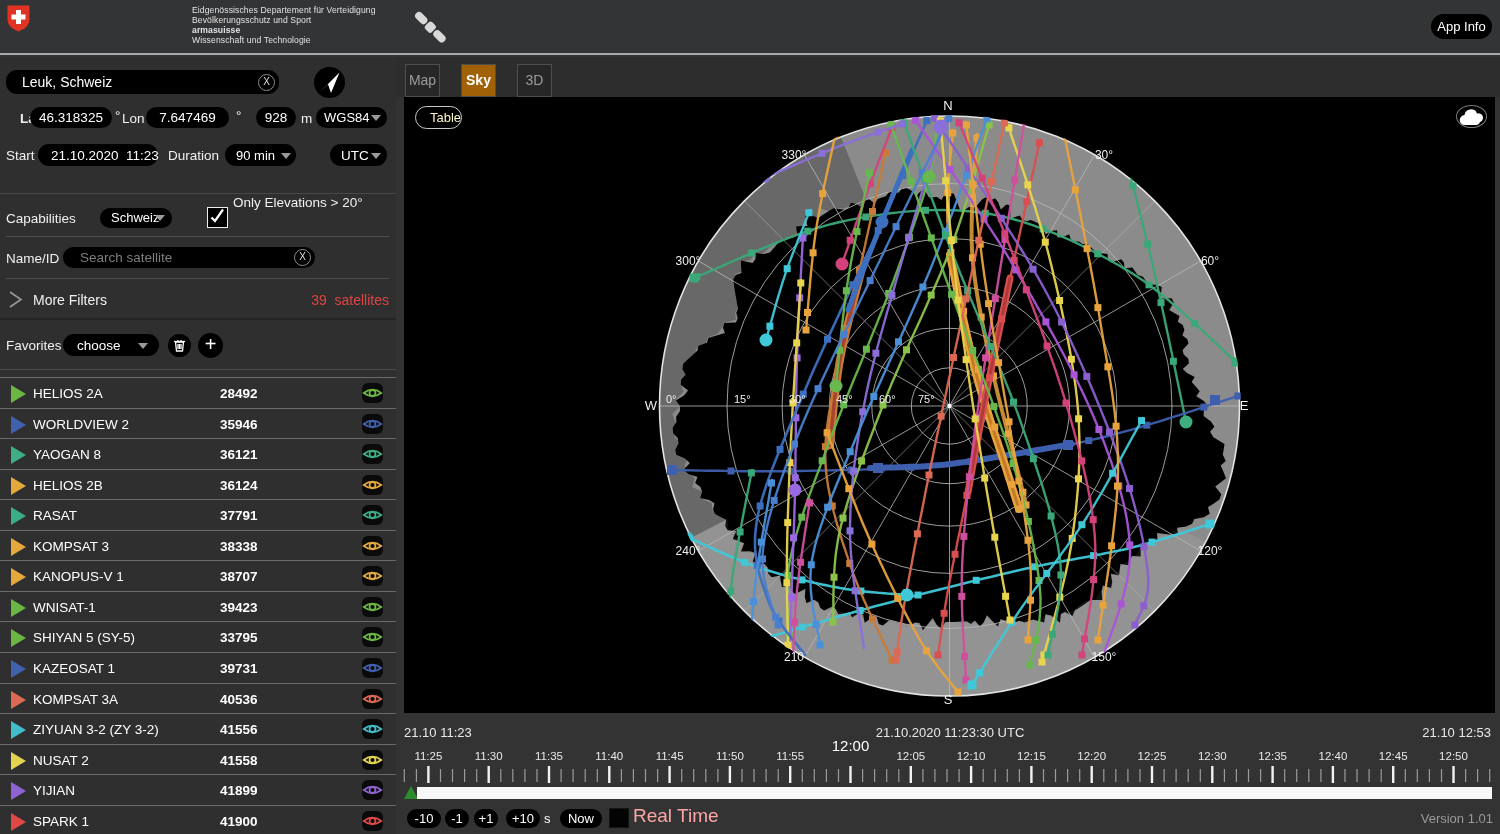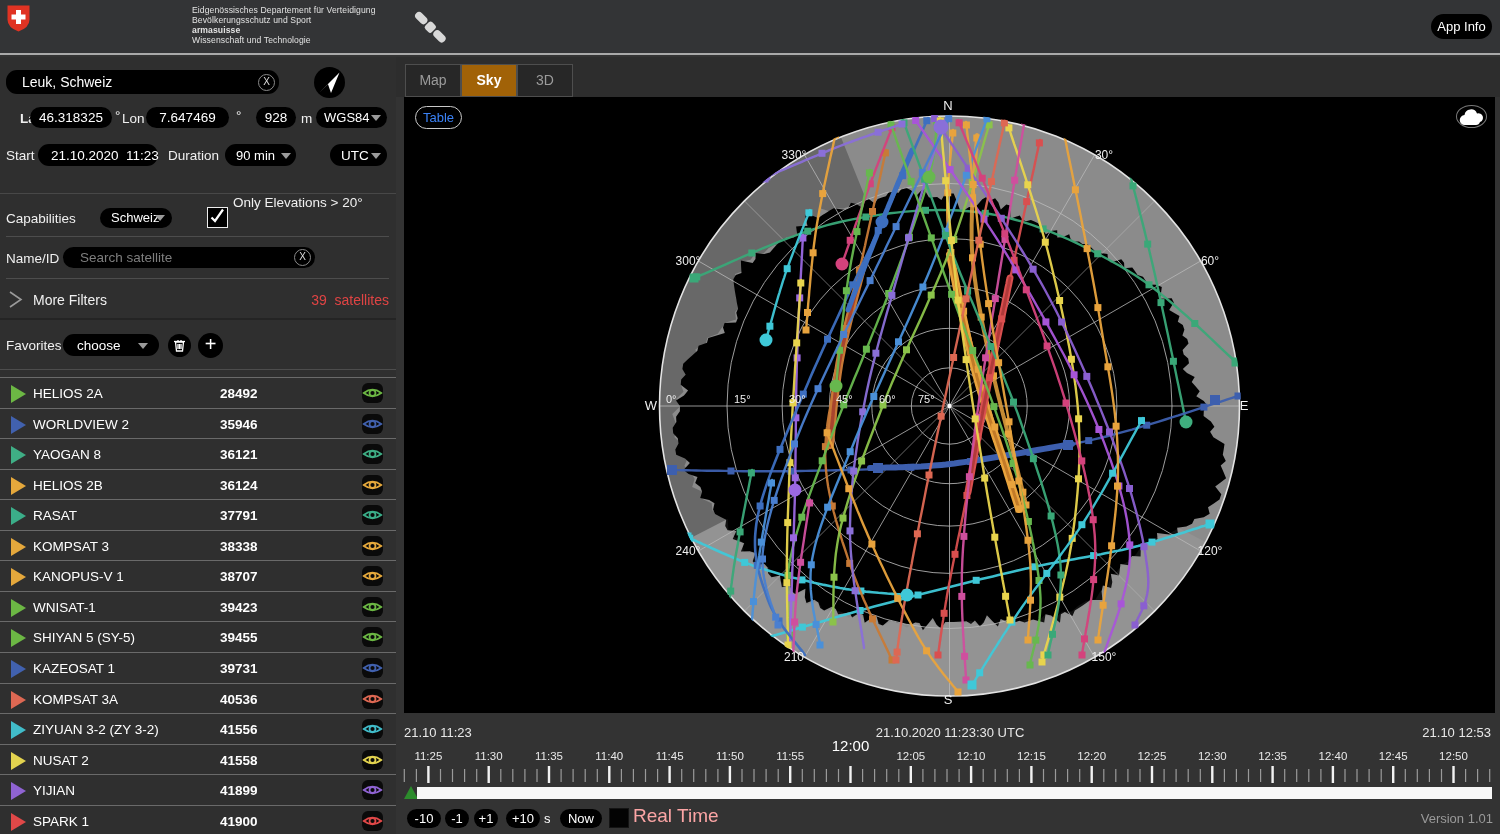--- a/index.html
+++ b/index.html
@@ -16,25 +16,25 @@
   border-radius:13px; color:#fff; font-size:13px; text-align:center; line-height:25px; }
 #sidebar { position:absolute; left:0; top:57px; width:396px; height:777px; background:#2f2f2f; }
 .pill { position:absolute; background:#000; border-radius:11px; color:#fff; font-size:13.5px; }
 .lbl { position:absolute; color:#f0f0f0; font-size:13.5px; }
 .caret { position:absolute; width:0; height:0; border-left:5px solid transparent;
   border-right:5px solid transparent; border-top:6px solid #9a9a9a; }
 .sep { position:absolute; height:1px; background:#4d4d4d; }
 .xcirc { position:absolute; width:17px; height:17px; border:1.5px solid #8a8a8a; border-radius:50%;
   color:#ddd; font-size:10px; text-align:center; line-height:14px; }
 #main-tabs { position:absolute; left:396px; top:57px; width:1104px; height:40px; background:#2d2d2d; }
-.tab { position:absolute; top:7px; height:33px; width:56px; background:#272727; border:1px solid #4e4e4e;
+.tab { position:absolute; top:7px; height:33px; width:35px; background:#272727; border:1px solid #4e4e4e;
   color:#9b9b9b; font-size:14px; text-align:center; line-height:31px; }
 #chart { position:absolute; left:404px; top:97px; width:1091px; height:616px; background:#000; }
 #tablebtn { position:absolute; left:11px; top:9px; width:47px; height:23px; border:1.2px solid #c9c9c9;
-  border-radius:12px; color:#3b82f6; font-size:13px; text-align:center; line-height:22px; }
+  border-radius:12px; color:#fef9c3; font-size:13px; text-align:right; line-height:22px; }
 #cloudbtn { position:absolute; left:1052px; top:8px; width:31px; height:23px; border:1.5px solid #7a7a7a;
   border-radius:50%; }
 #timeline { position:absolute; left:396px; top:713px; width:1104px; height:121px; background:#333333; }
 .tlbl { position:absolute; top:12px; color:#e8e8e8; font-size:13px; }
 #whitebar { position:absolute; left:21px; top:74px; width:1075px; height:11.5px; background:#f7f7f7; }
 #gtri { position:absolute; left:8px; top:73px; width:0; height:0; border-left:7px solid transparent;
   border-right:7px solid transparent; border-bottom:13px solid #2c8c2c; }
 .btn { position:absolute; top:96px; height:19px; background:#000; border-radius:10px; color:#fff;
   font-size:13px; text-align:center; line-height:19px; }
 .srow { position:absolute; left:0; width:396px; height:30.5px; border-top:1px solid #6a6a6a; }
@@ -234,21 +234,21 @@
 <span class="eye"><svg width="21" height="14" viewBox="0 0 24 16">
         <path d="M2 8 Q12 0.5 22 8 Q12 15.5 2 8 Z" fill="none" stroke="#6cb744" stroke-width="2"></path>
         <circle cx="12" cy="8" r="3.4" fill="none" stroke="#6cb744" stroke-width="2"></circle>
       </svg></span>
   </div>
 <div class="srow" style="top:621.4px">
 <svg class="tri" width="17" height="20" viewBox="0 0 17 20">
       <polygon points="1,1 16,10 1,19" fill="#6cb744"></polygon>
     </svg>
 <span class="sname">SHIYAN 5 (SY-5)</span>
-    <span class="sid">39455</span>
+    <span class="sid">33795</span>
 <span class="eye"><svg width="21" height="14" viewBox="0 0 24 16">
         <path d="M2 8 Q12 0.5 22 8 Q12 15.5 2 8 Z" fill="none" stroke="#6cb744" stroke-width="2"></path>
         <circle cx="12" cy="8" r="3.4" fill="none" stroke="#6cb744" stroke-width="2"></circle>
       </svg></span>
   </div>
 <div class="srow" style="top:652.0px">
 <svg class="tri" width="17" height="20" viewBox="0 0 17 20">
       <polygon points="1,1 16,10 1,19" fill="#4161ae"></polygon>
     </svg>
 <span class="sname">KAZEOSAT 1</span>

